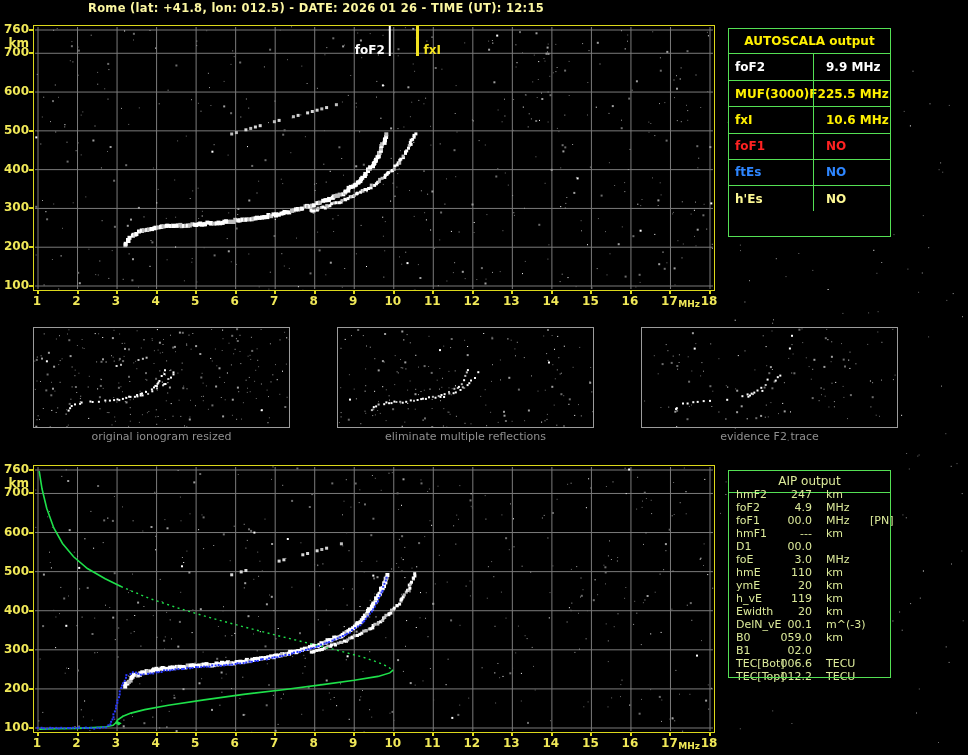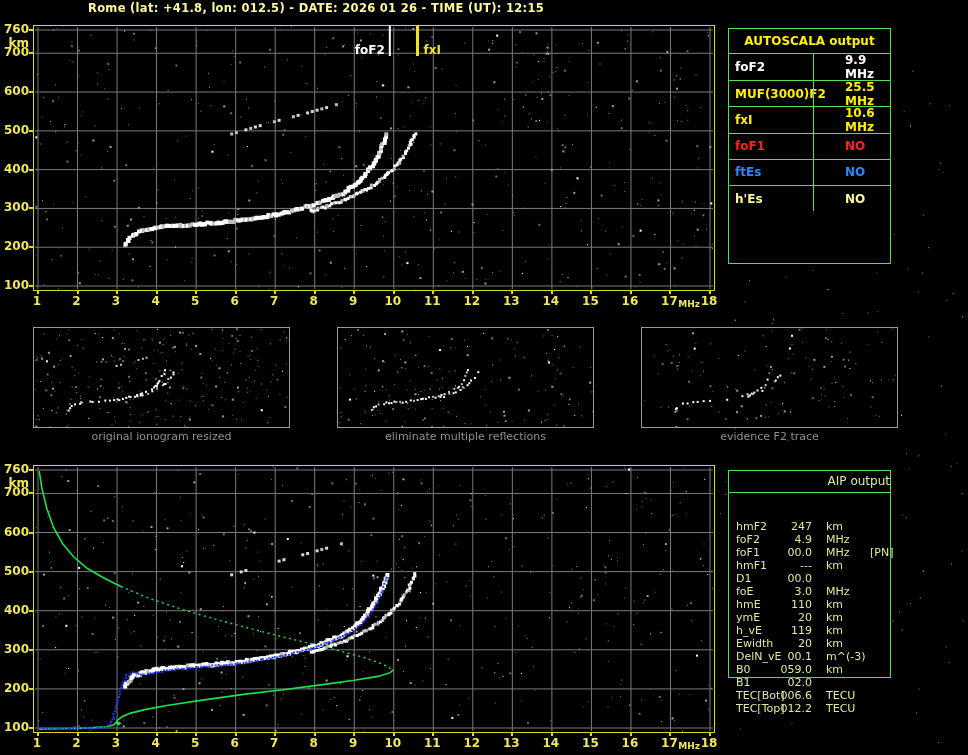--- a/index.html
+++ b/index.html
@@ -7,39 +7,39 @@
        font-family:"DejaVu Sans",sans-serif}
   .title{position:absolute;left:88px;top:1px;color:#fbf6a0;font-weight:bold;
          font-size:11.5px;letter-spacing:.3px;white-space:nowrap}
   .plot{position:absolute;border:1px solid #dcd81c;background:#000;box-sizing:border-box}
   .tick{position:absolute;color:#f0e858;font-weight:bold;font-size:12px;line-height:14px}
   .tick.right{text-align:right}
   .unit{position:absolute;color:#f0e858;font-weight:bold;font-size:9px}
   .tickmark{position:absolute;background:#dcd81c}
   #bg-noise{position:absolute;left:0;top:0;pointer-events:none}
   
-  #table-autoscala{position:absolute;left:728px;top:28px;width:163px;height:236px;
+  #table-autoscala{position:absolute;left:728px;top:28px;width:163px;height:209px;
       border:1px solid #54e054;box-sizing:border-box;background:#000}
   .as-header{height:25px;line-height:25px;text-align:center;color:#fff000;font-weight:bold;
       font-size:12px;border-bottom:1px solid #54e054;box-sizing:border-box}
   .as-row{display:flex;height:26.2px;box-sizing:border-box;font-weight:bold;font-size:12px}
   .as-row + .as-row{border-top:1px solid #54e054}
   .as-label{width:84px;padding-left:6px;box-sizing:border-box;display:flex;align-items:center}
-  .as-value{flex:1;border-left:1px solid #54e054;padding-left:31px;display:flex;align-items:center}
+  .as-value{flex:1;border-left:1px solid #54e054;padding-left:12px;display:flex;align-items:center}
   
   .thumb{position:absolute;border:1px solid #9c9c9c;background:#000;box-sizing:border-box}
   .thumb-caption{position:absolute;color:#8f8f8f;font-size:11px;text-align:center}
   
   #table-aip{position:absolute;left:728px;top:470px;width:163px;height:233px;
       color:#dcea9a;font-size:11px;background:#000}
   #aip-border{position:absolute;left:0;top:0;width:163px;height:208px;
       border:1px solid #54e054;box-sizing:border-box;pointer-events:none;z-index:2}
-  .aip-header{height:22px;line-height:23px;text-align:right;font-size:12px;
+  .aip-header{height:22px;line-height:23px;text-align:center;font-size:12px;
       border-bottom:1px solid #54e054;margin:0 1px}
-  #aip-rows{position:absolute;left:0;top:50px;width:163px}
+  #aip-rows{position:absolute;left:0;top:18px;width:163px}
   .aip-row{height:13px;line-height:13px;position:relative}
   .aip-label{position:absolute;left:8px;white-space:nowrap}
   .aip-value{position:absolute;left:36px;width:48px;text-align:right}
   .aip-unit{position:absolute;left:98px;white-space:nowrap}
   .aip-note{position:absolute;left:142px;white-space:nowrap}
 </style>
 </head>
 <body>
 
 <svg id="bg-noise" width="968" height="755">

